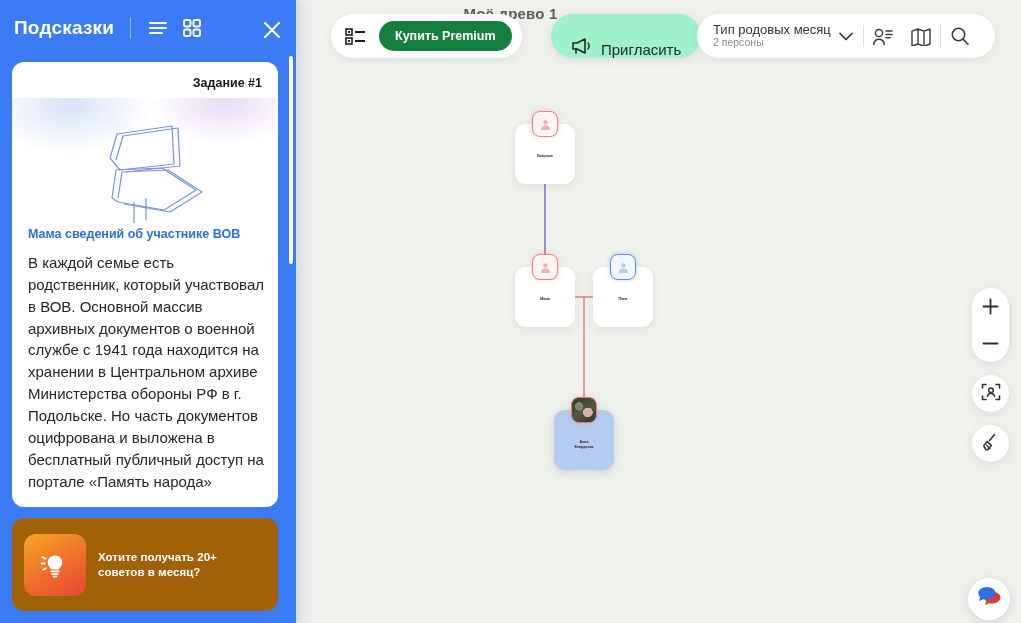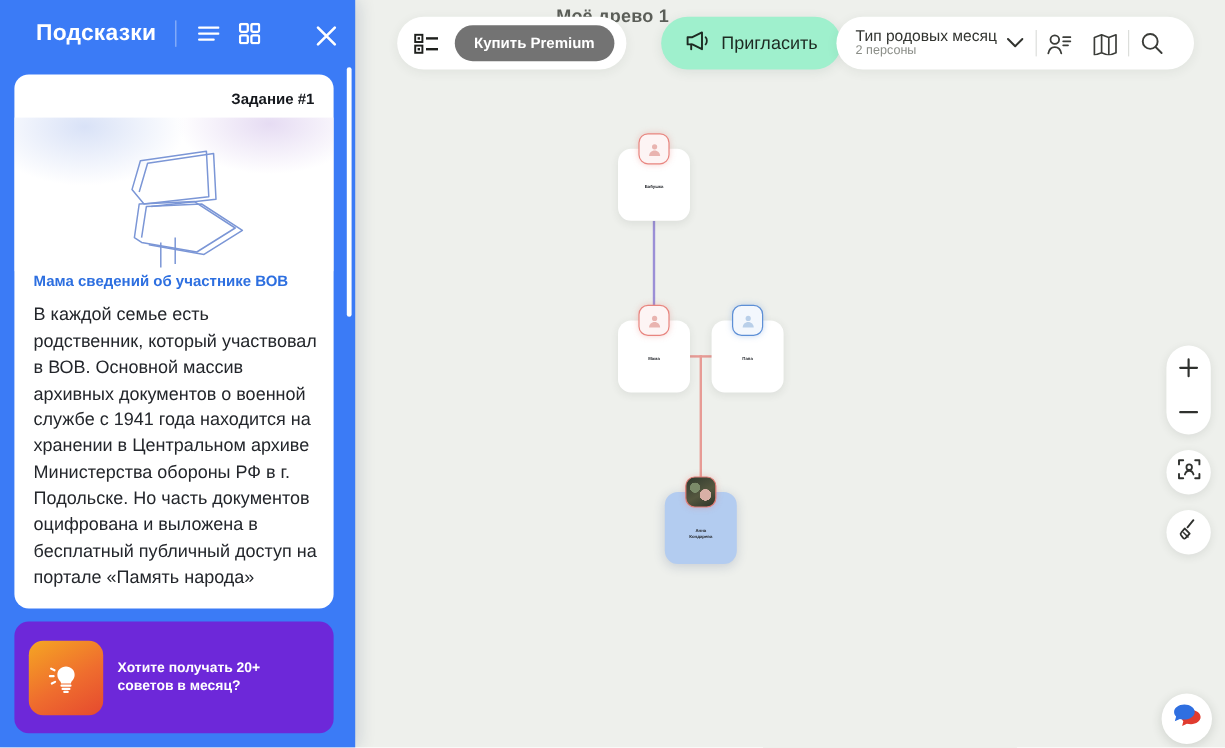--- a/index.html
+++ b/index.html
@@ -27,31 +27,31 @@
   .pill {
     position: absolute;
     background: #ffffff;
     border-radius: 28px;
     box-shadow: 0 2px 10px rgba(40,50,40,.07);
     display: flex; align-items: center;
   }
   .pill-left { left: 331px; top: 14px; height: 44px; padding: 0 10px 0 14px; gap: 12px; }
   .list-icon { width: 22px; height: 18px; display: block; }
   .premium-btn {
-    background: #737373; color: #ffffff;
+    background: #15803d; color: #ffffff;
     border: none; border-radius: 20px;
     height: 30px; padding: 0 16px;
     font-family: "Liberation Sans", sans-serif;
     font-size: 12.5px; font-weight: bold;
     cursor: pointer; white-space: nowrap;
   }
   .invite-btn {
     position: absolute; left: 551px; top: 14px; height: 44px;
     background: #9ff0cd; border: none; border-radius: 24px;
-    padding: 0 20px; display: flex; align-items: center; gap: 9px;
+    padding: 0 20px; display: flex; align-items: flex-end; gap: 9px;
     font-family: "Liberation Sans", sans-serif;
     font-size: 15px; color: #1d2a22; cursor: pointer;
     box-shadow: 0 2px 10px rgba(40,80,60,.10);
     white-space: nowrap;
   }
   .pill-right {
     left: 697px; top: 14px; height: 44px;
     padding: 0 16px 0 16px; gap: 0;
   }
   .relkind { display: flex; flex-direction: column; justify-content: center; line-height: 1.12; }
@@ -121,21 +121,20 @@
     width: 42px; height: 42px; border-radius: 50%;
     background: #ffffff; box-shadow: 0 2px 9px rgba(40,50,40,.16);
     display: flex; align-items: center; justify-content: center; cursor: pointer;
   }
 
   
   .sidebar {
     position: absolute; left: 0; top: 0; width: 296px; height: 623px;
     background: #3b7bf6;
     box-shadow: 3px 0 14px rgba(20,40,90,.16);
-    padding-left: 16px;
   }
   .sb-head {
     position: relative; height: 56px;
     display: flex; align-items: center; padding: 0 14px 0 14px;
   }
   .sb-title { font-size: 19px; font-weight: bold; color: #ffffff; letter-spacing: .2px; }
   .sb-sep { width: 1px; height: 22px; background: rgba(255,255,255,.45); margin: 0 14px 0 16px; }
   .sb-vbtn { width: 26px; height: 26px; display: flex; align-items: center; justify-content: center; cursor: pointer; }
   .sb-close { position: absolute; right: 14px; top: 20px; cursor: pointer; }
 
@@ -151,21 +150,21 @@
       radial-gradient(110px 60px at 80% 4%, #e6dcf3 0%, rgba(230,220,243,0) 70%),
       #ffffff;
     position: relative; overflow: hidden;
   }
   .card-body { padding: 0 14px 0 16px; }
   .card-h { font-size: 12.5px; font-weight: bold; color: #2d6fe0; line-height: 1.35; }
   .card-p { margin-top: 9px; font-size: 15px; line-height: 1.46; color: #23262b; }
 
   .promo {
     position: absolute; left: 12px; top: 518px; width: 266px; height: 93px;
-    background: #6d28d9; border-radius: 12px;
+    background: #a16207; border-radius: 12px;
     display: flex; align-items: center; padding: 0 12px; gap: 12px;
   }
   .promo-ico {
     width: 62px; height: 62px; border-radius: 12px; flex: 0 0 62px;
     background: linear-gradient(150deg, #f5a623 0%, #ef6d2e 55%, #e5492f 100%);
     display: flex; align-items: center; justify-content: center;
   }
   .promo-right { flex: 1; }
   .promo-txt { font-size: 11.6px; font-weight: bold; color: #ffffff; line-height: 1.28; }
   .promo-btn {

